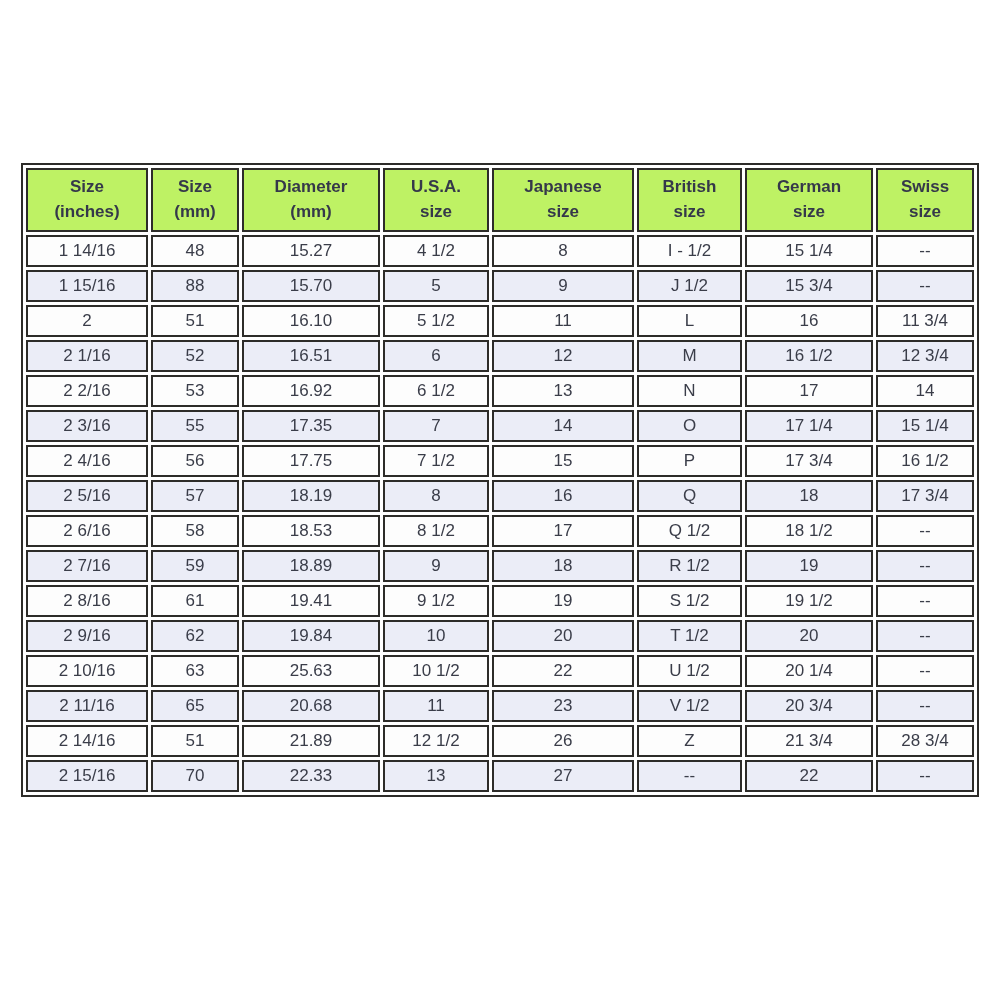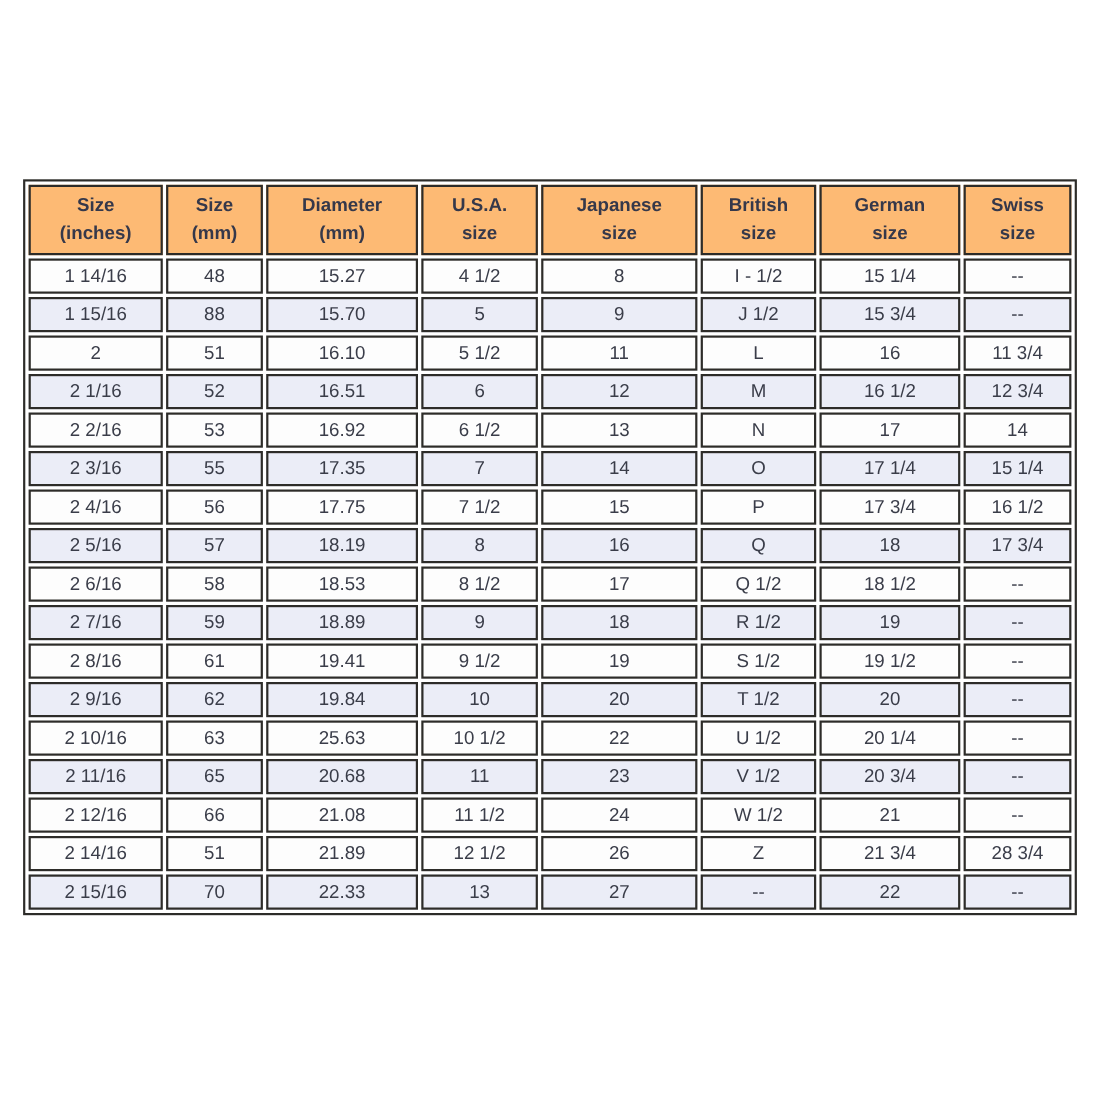--- a/index.html
+++ b/index.html
@@ -20,21 +20,21 @@
     left: 21px;
     top: 163px;
     width: 958px;
     table-layout: fixed;
     border-collapse: separate;
     border-spacing: 3px;
     border: 2px solid #2d2c29;
     background: #ffffff;
   }
   table.ring-table th {
-    background: #fdba74;
+    background: #bef264;
     border: 2px solid #2d2c29;
     color: #35384a;
     font-size: 17px;
     font-weight: bold;
     vertical-align: middle;
     white-space: pre-line;
     line-height: 1.45;
     height: 56px;
     padding: 2px 0;
   }
@@ -232,30 +232,20 @@
           <td>2 11/16</td>
           <td>65</td>
           <td>20.68</td>
           <td>11</td>
           <td>23</td>
           <td>V 1/2</td>
           <td>20 3/4</td>
           <td>--</td>
         </tr>
         <tr>
-          <td>2 12/16</td>
-          <td>66</td>
-          <td>21.08</td>
-          <td>11 1/2</td>
-          <td>24</td>
-          <td>W 1/2</td>
-          <td>21</td>
-          <td>--</td>
-        </tr>
-        <tr>
           <td>2 14/16</td>
           <td>51</td>
           <td>21.89</td>
           <td>12 1/2</td>
           <td>26</td>
           <td>Z</td>
           <td>21 3/4</td>
           <td>28 3/4</td>
         </tr>
         <tr class="alt">

